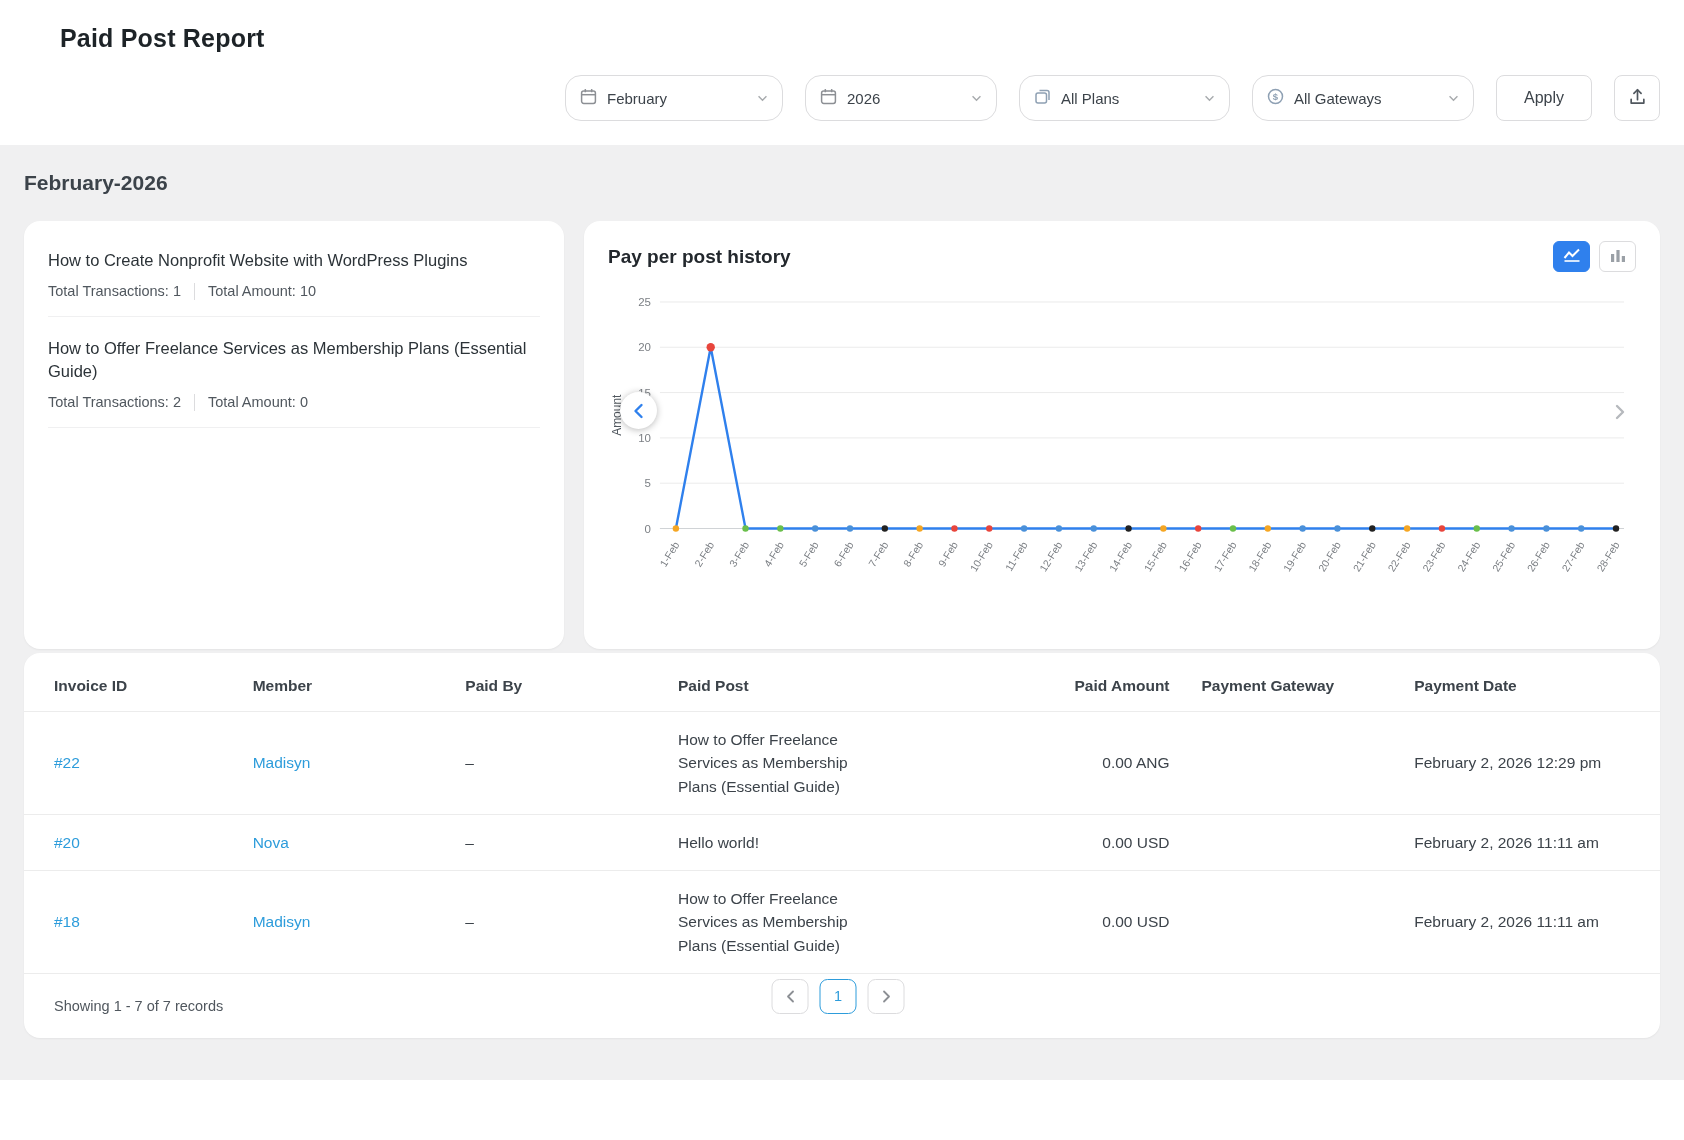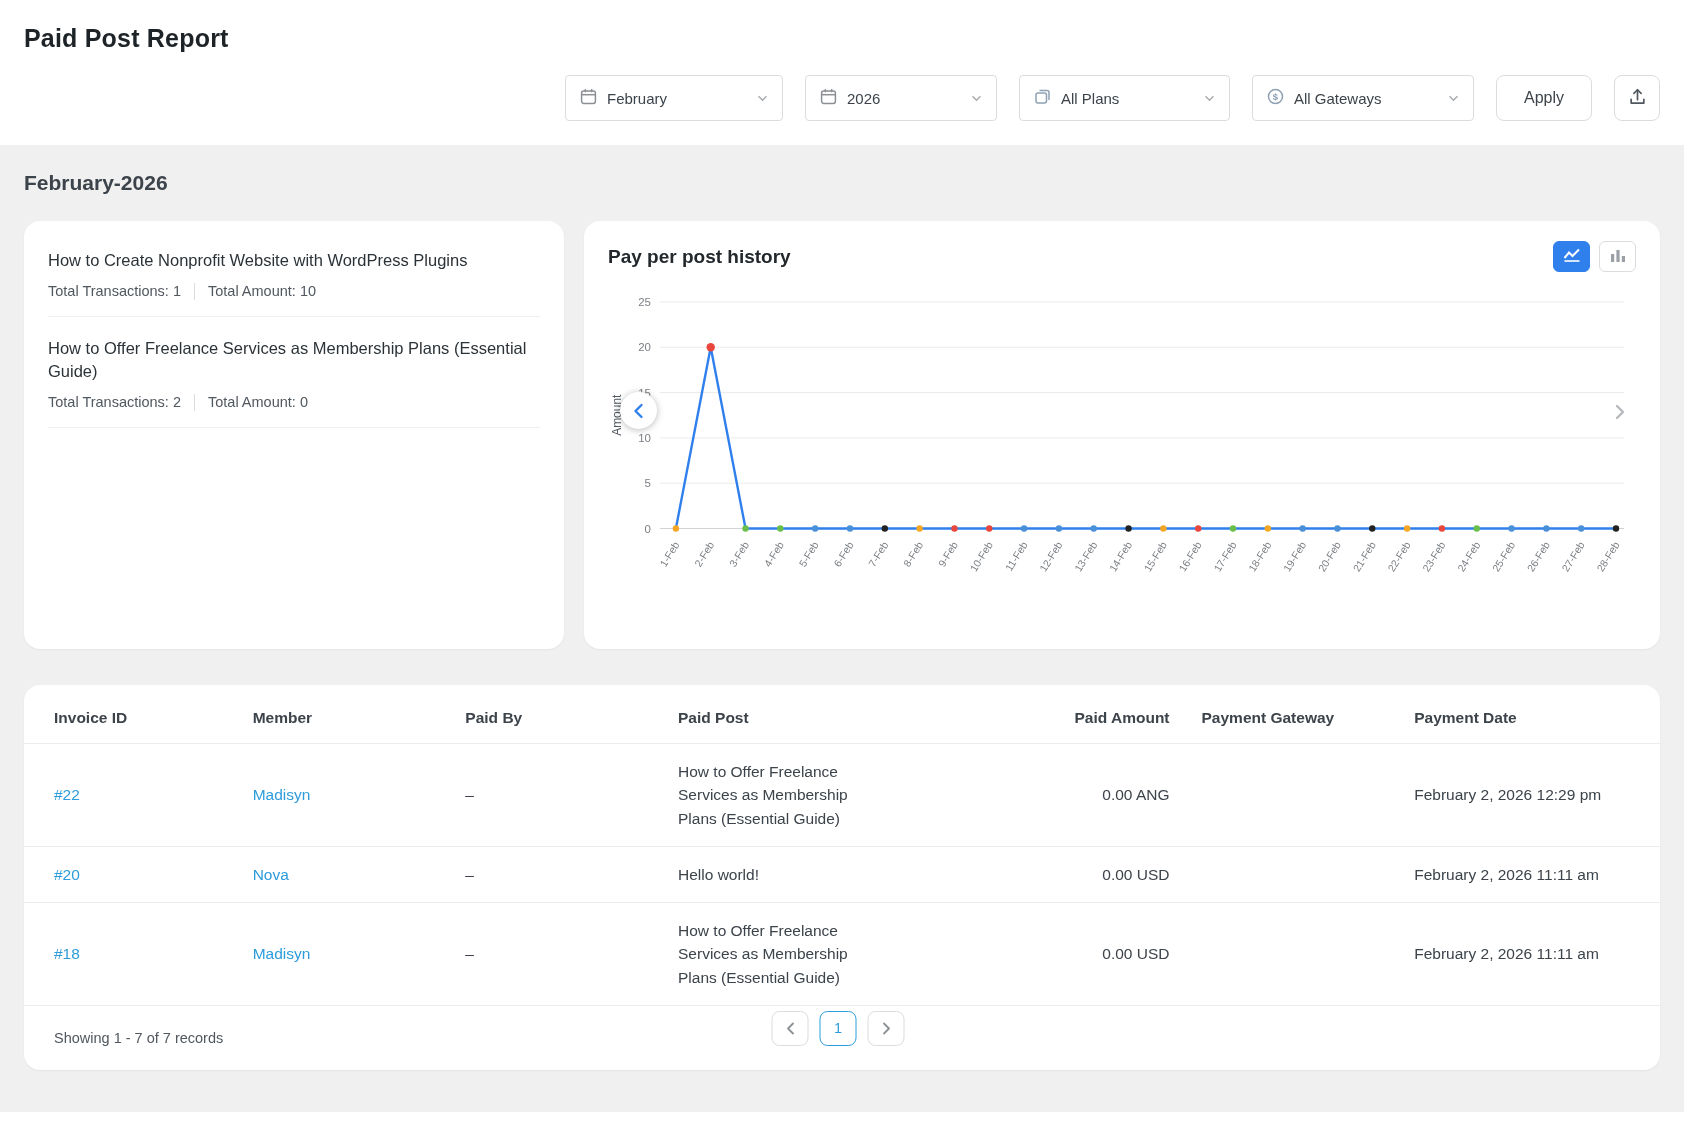--- a/index.html
+++ b/index.html
@@ -4,35 +4,35 @@
 <style>
   * { box-sizing: border-box; }
   html,body { margin:0; padding:0; }
   body {
     width:1684px; height:1140px; overflow:hidden;
     background:#ffffff;
     font-family:"Liberation Sans", sans-serif;
     color:#3c434a;
   }
   
-  .header { padding:24px 24px 6px; }
+  .header { padding:24px 24px 6px;margin-left:36px; }
   .page-title { margin:0; font-size:25px; font-weight:700; color:#1d2327; letter-spacing:.2px; }
 
   
   .filterbar { display:flex; align-items:center; padding:16px 24px 24px; }
   .tabs { background:#f0f0f1; border-radius:8px; padding:4px; display:flex; gap:2px; }
   .tab {
     border:none; background:transparent; border-radius:6px;
     padding:9px 18px; font-size:15px; color:#50575e; cursor:pointer;
     font-family:inherit;
   }
   .tab.active { background:#fff; color:#1d2327; box-shadow:0 1px 3px rgba(0,0,0,.18); }
   .filters-right { margin-left:auto; display:flex; align-items:center; gap:22px; }
   .dropdown {
-    height:46px; background:#fff; border:1px solid #dcdcde; border-radius:4px;
+    height:46px; background:#fff; border:1px solid #dcdcde; border-radius:16px;
     display:flex; align-items:center; gap:10px; padding:0 14px;
     font-size:15px; color:#3c434a; cursor:pointer;
   }
   .dd-month { width:218px; } .dd-year { width:192px; }
   .dd-plans { width:211px; } .dd-gateways { width:222px; }
   .dd-caret { margin-left:auto; display:flex; }
   .apply-btn {
     height:46px; padding:0 27px; background:#fff; border:1px solid #dcdcde;
     border-radius:8px; font-size:16px; color:#3c434a; cursor:pointer; font-family:inherit;
   }
@@ -68,21 +68,21 @@
     position:absolute; left:12px; top:108px; width:37px; height:37px;
     border-radius:50%; background:#fff; border:none; cursor:pointer;
     box-shadow:0 1px 7px rgba(0,0,0,.28); display:grid; place-items:center;
   }
   .nav-right {
     position:absolute; right:0px; top:112px; width:32px; height:32px;
     background:transparent; border:none; cursor:pointer; display:grid; place-items:center;
   }
 
   
-  .table-card { margin-top:36px; padding:6px 0 14px; }
+  .table-card { margin-top:4px; padding:6px 0 14px; }
   table { width:100%; border-collapse:collapse; font-size:15.5px; }
   th {
     text-align:left; font-weight:700; color:#3c434a; font-size:15.5px;
     padding:18px 16px 16px;
   }
   td { padding:16px; color:#3c434a; border-top:1px solid #ececec; vertical-align:middle; line-height:1.5; }
   th:first-child, td:first-child { padding-left:30px; width:13%; }
   th:nth-child(2), td:nth-child(2) { width:13%; }
   th:nth-child(3), td:nth-child(3) { width:13%; }
   th:nth-child(4), td:nth-child(4) { width:20%; }

